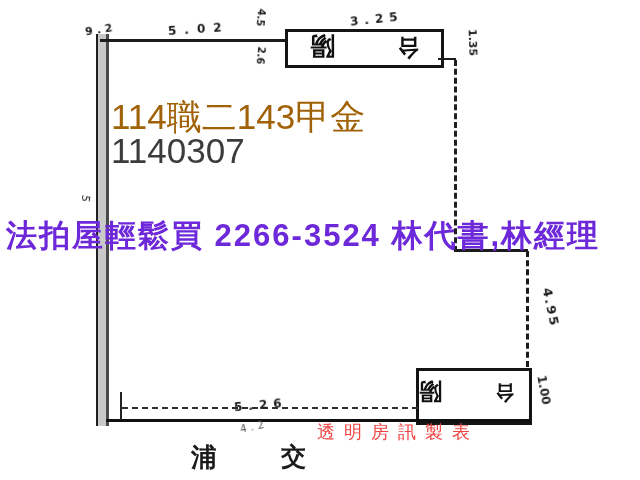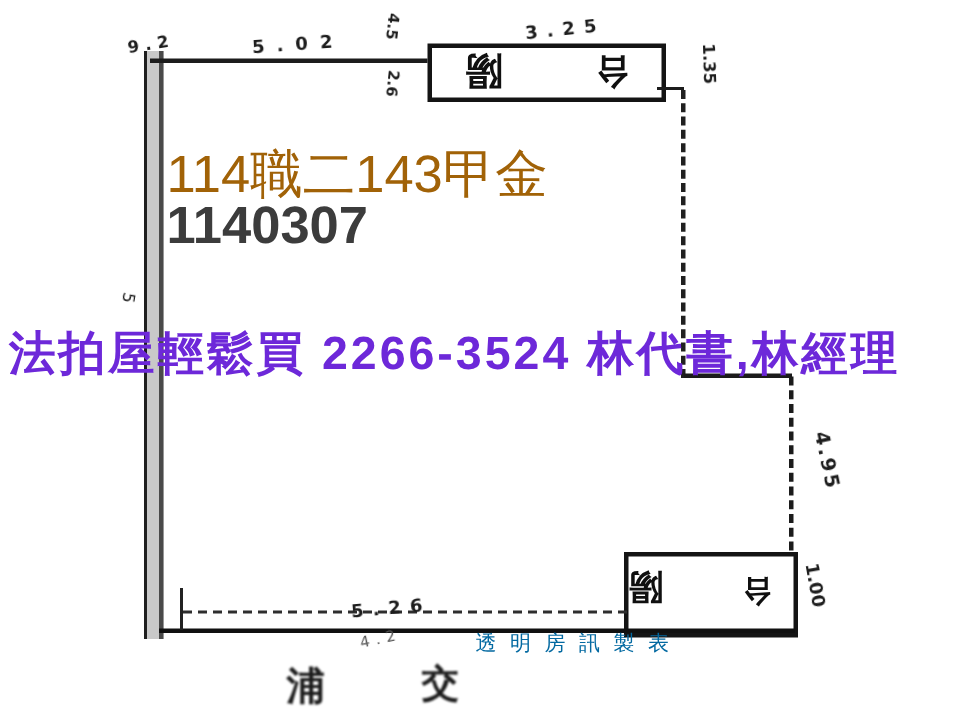--- a/index.html
+++ b/index.html
@@ -40,22 +40,22 @@
     filter:blur(0.4px);font-weight:bold;line-height:1;}
   .bt-1{left:310px;top:34px;font-size:25px;}
   .bt-2{left:397px;top:36px;font-size:23px;}
   .bb-1{left:419px;top:380px;font-size:23px;}
   .bb-2{left:495px;top:383px;font-size:20px;}
   
   .street{position:absolute;color:#1b1b1b;font-weight:bold;filter:blur(0.6px);line-height:1;}
   .street-a{left:191px;top:444px;font-size:26px;}
   .street-b{left:281px;top:444px;font-size:25px;}
   
-  .credit{position:absolute;left:317px;top:420px;font-size:14px;letter-spacing:9px;
-    color:#0369a1;white-space:nowrap;filter:blur(0.2px);}
+  .credit{position:absolute;left:317px;top:420px;font-size:18px;letter-spacing:9px;
+    color:#ef4444;white-space:nowrap;filter:blur(0.2px);}
   
   .case-line{position:absolute;color:#3c3c3c;font-size:35px;line-height:1;white-space:nowrap;}
   .case-1{left:111px;top:99px;}
   .case-2{left:111px;top:133px;}
   
   .advert{position:absolute;left:6px;top:220px;font-size:31px;font-weight:bold;
     letter-spacing:2px;white-space:nowrap;line-height:1;}
 </style>
 </head>
 <body>
@@ -90,17 +90,17 @@
   <div class="cjk-flip bt-2">台</div>
   <div class="cjk-flip bb-1">陽</div>
   <div class="cjk-flip bb-2">台</div>
 
   <div class="street street-a">浦</div>
   <div class="street street-b">交</div>
 
   <div class="credit">透明房訊製表</div>
 
   <div class="case-line case-1" style="color: #a16207;">114職二143甲金</div>
-  <div class="case-line case-2" style="color: rgb(60, 60, 60); font-weight: bold;">1140307</div>
+  <div class="case-line case-2" style="color: rgb(60, 60, 60);">1140307</div>
 
   <div class="advert" style="color: #6d28d9;">法拍屋輕鬆買  2266-3524  林代書,林經理</div>
 
 </div>
 
 </body></html>

